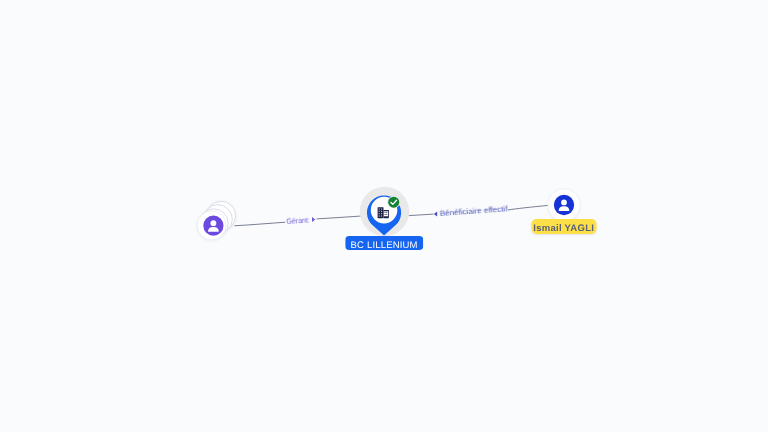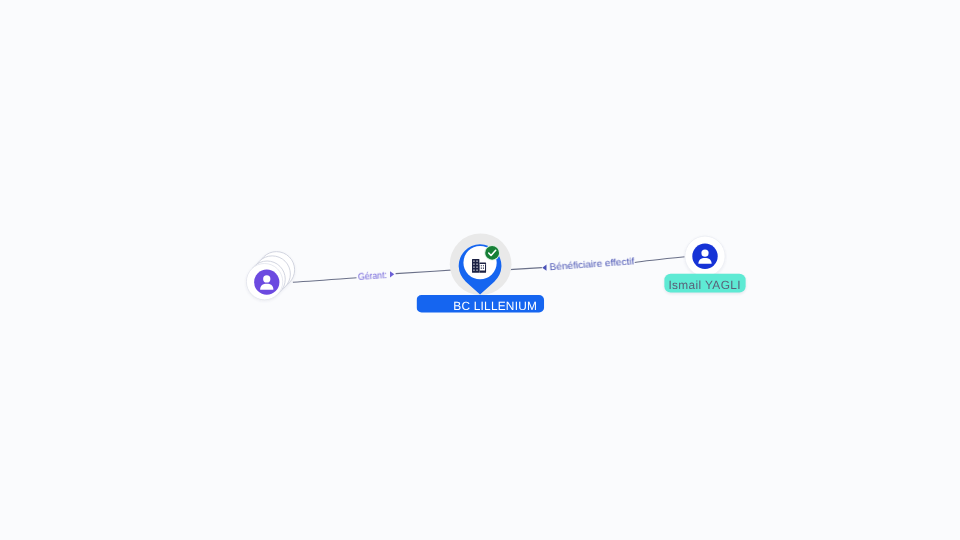--- a/index.html
+++ b/index.html
@@ -7,24 +7,24 @@
   body{width:768px;height:432px;overflow:hidden;background:#fafbfd;
        font-family:"Liberation Sans",sans-serif;-webkit-font-smoothing:antialiased;text-rendering:geometricPrecision;font-smooth:never;}
   #stage{position:relative;width:768px;height:432px;}
   svg#edges{position:absolute;left:0;top:0;width:768px;height:432px;}
   .edge-path{fill:none;stroke:#6a7088;stroke-width:0.9;}
   .edge-label{font-size:7.8px;font-family:"Liberation Sans",sans-serif;opacity:0.999;will-change:opacity;}
   .node{position:absolute;}
   .node-svg{display:block;}
   .node-label{position:absolute;white-space:nowrap;line-height:19px;will-change:opacity;opacity:0.999;
      height:14.7px;text-align:center;transform:translateX(-50%);}
-  .person-label{background:#5eead4;color:#5a6078;border-radius:5px;
-     font-size:9.5px;box-shadow:0 1px 2.5px rgba(70,80,120,.13);}
+  .person-label{background:#fde047;color:#5a6078;border-radius:5px;
+     font-size:9.5px;box-shadow:0 1px 2.5px rgba(70,80,120,.13);font-weight:bold;}
   .company-label{background:#1565f0;color:#ffffff;border-radius:4px;
-     font-size:9.5px;letter-spacing:0.18px;padding-left:24px;}
+     font-size:9.5px;letter-spacing:0.18px;}
 </style>
 </head>
 <body>
 
 <div id="stage">
   <svg id="edges" viewBox="0 0 768 432">
     <path class="edge-path" d="M234.3,225.8 C250,224.9 268,223.5 285.2,222.2"></path>
     <path class="edge-path" d="M316.5,218.9 C334,217.9 354,216.5 372,215.3"></path>
     <polygon fill="#6b5fd6" points="312.0,216.9 315.4,219.4 312.0,221.9"></polygon>
     <text class="edge-label" x="286.5" y="223.8" textLength="23.3" lengthAdjust="spacingAndGlyphs" transform="rotate(-3.8 286.5 223.8)" fill="#6f61d8">Gérant:</text>

